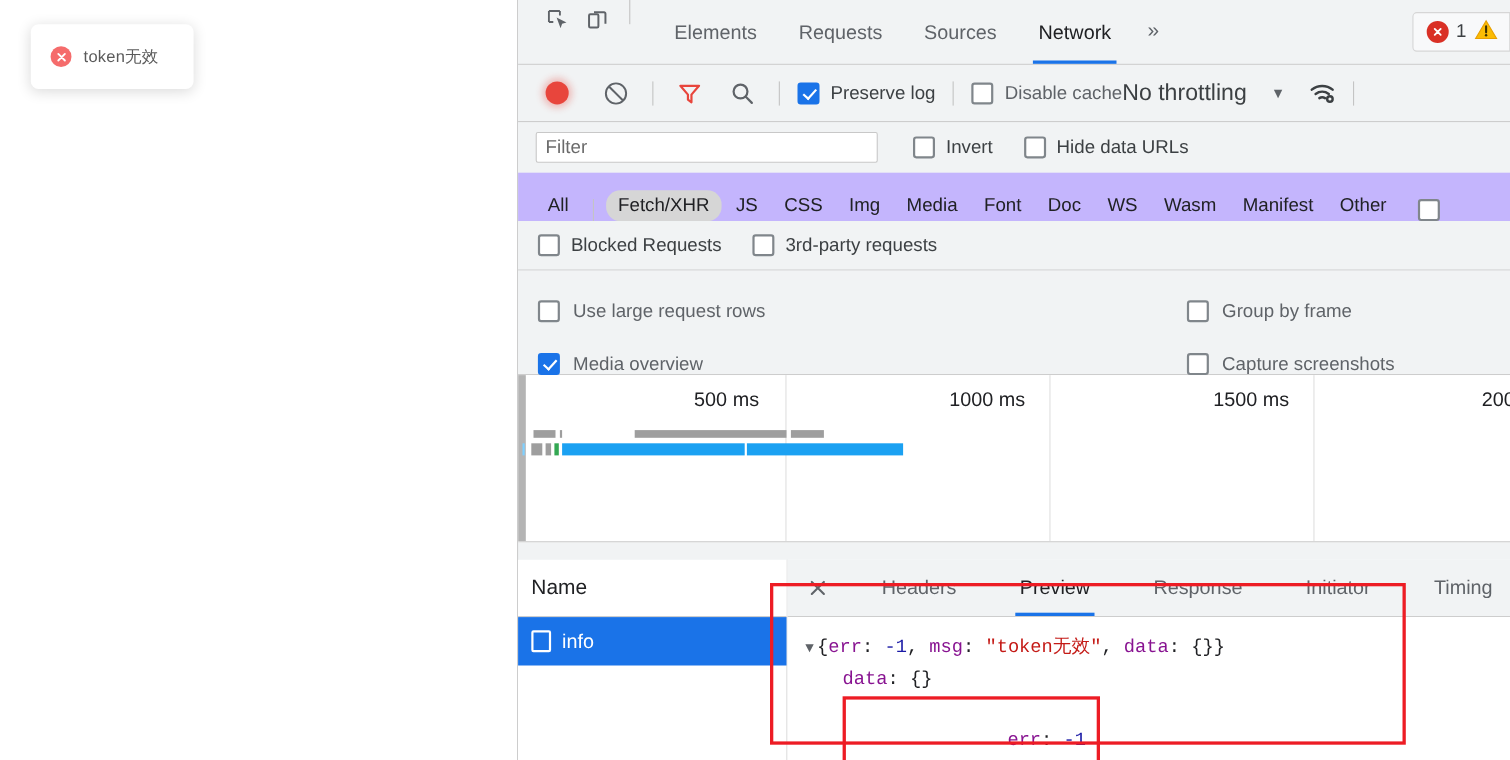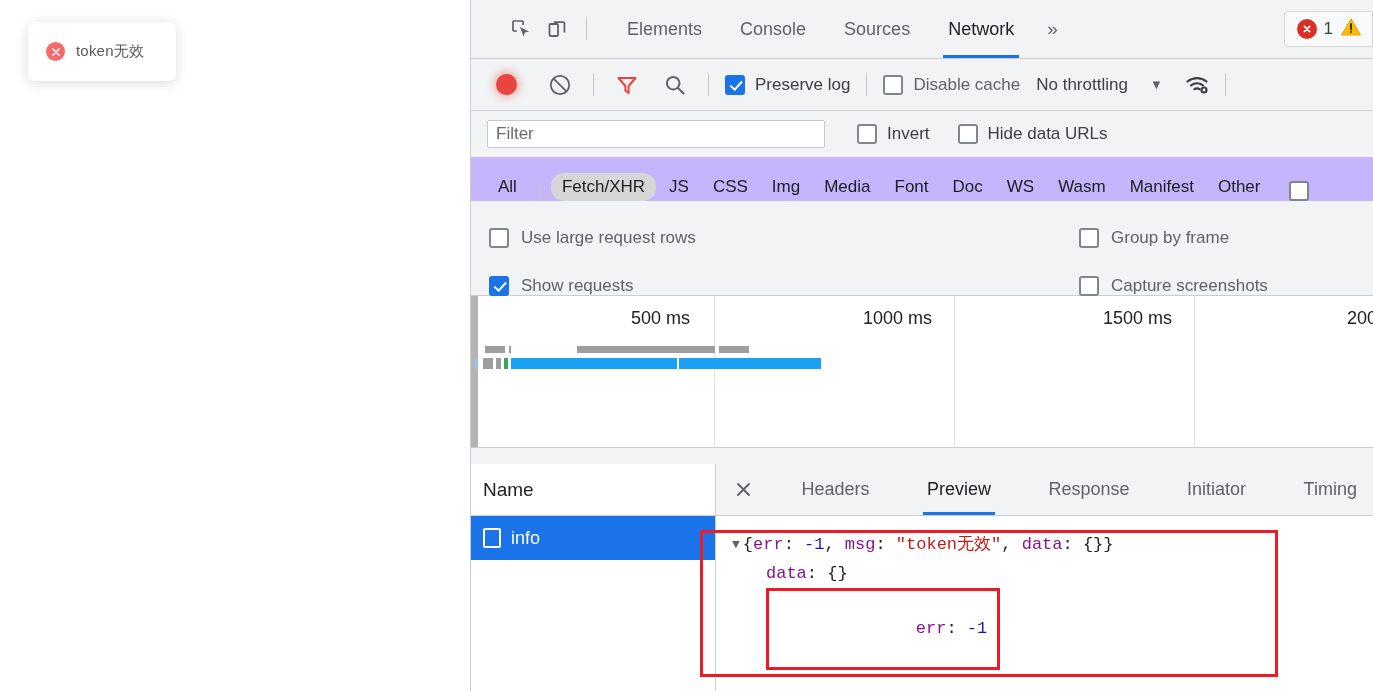--- a/index.html
+++ b/index.html
@@ -39,25 +39,25 @@
   .devtools {
     position:absolute; left:470px; top:0; width:903px; height:691px;
     background:#f1f3f4;
     border-left:1px solid #cdcdcd;
     display:flex; flex-direction:column;
   }
 
   
   .tabstrip {
     height:59px; min-height:59px;
-    display:flex; align-items:center;
+    display:flex; align-items:flex-start;
     background:#f1f3f4;
     border-bottom:1px solid #cdcdcd;
     position:relative;
-    padding-left:32px;
+    padding-left:18px;
   }
   .tbtn {
     width:36px; height:36px;
     display:flex; align-items:center; justify-content:center;
     border-radius:3px; cursor:pointer;
   }
   .vsep { width:1px; height:22px; background:#c4c4c4; margin:0 11px; }
   .maintabs { display:flex; align-items:center; height:100%; margin-left:10px; }
   .mtab {
     padding:0 19px; height:100%;
@@ -103,30 +103,30 @@
     width:20px;height:20px;border:2px solid #80868b;border-radius:3px;
     background:#fff; display:flex;align-items:center;justify-content:center;flex:0 0 auto;
   }
   .cbox.checked { background:#1a73e8; border-color:#1a73e8; }
   .cbox.checked::after {
     content:""; width:5px;height:10px;border:solid #fff;border-width:0 2.4px 2.4px 0;
     transform:rotate(42deg) translate(0px,-1px);
   }
   .chk-label { font-size:17px; color:#3c4043; white-space:nowrap; }
   .chk-label.dim { color:#5f6368; }
-  .throttle { font-size:17px; color:#3c4043; margin-left:16px; cursor:pointer; white-space:nowrap;}
+  .throttle { font-size:21px; color:#3c4043; cursor:pointer; white-space:nowrap;}
   .caret { font-size:13px; color:#5f6368; margin-left:22px; cursor:pointer;}
 
   
   .filterrow {
     height:46px;min-height:46px;display:flex;align-items:center;
     background:#f1f3f4;padding-left:16px;gap:0;
   }
   .filter-input {
-    width:338px;height:28px;border:1px solid #c8c8c8;border-radius:2px;
+    width:311px;height:28px;border:1px solid #c8c8c8;border-radius:2px;
     background:#fff;font-size:17px;color:#3c4043;padding:0 8px;
     font-family:"Liberation Sans",sans-serif; outline:none;
   }
   .filter-input::placeholder { color:#6a6a6a; }
 
   
   .typerow {
     height:44px;min-height:44px;display:flex;align-items:flex-end;
     background:#c4b5fd;padding-left:16px; gap:2px;
   }
@@ -242,21 +242,21 @@
       <div class="tbtn">
         <svg width="22" height="22" viewBox="0 0 22 22">
           <rect x="3.5" y="6" width="8.5" height="12" rx="1.2" fill="none" stroke="#5f6368" stroke-width="1.8"></rect>
           <path d="M8 4.2 H17.2 A1.2 1.2 0 0 1 18.4 5.4 V14.6" fill="none" stroke="#5f6368" stroke-width="1.8"></path>
         </svg>
       </div>
       <div class="vsep"></div>
 
       <div class="maintabs">
         <div class="mtab">Elements</div>
-        <div class="mtab">Console</div>
+        <div class="mtab">Requests</div>
         <div class="mtab">Sources</div>
         <div class="mtab active">Network</div>
         <div class="more-tabs">»</div>
       </div>
 
       <div class="errbadge">
         <span class="err-circle">
           <svg width="12" height="12" viewBox="0 0 12 12">
             <path d="M3.3 3.3 L8.7 8.7 M8.7 3.3 L3.3 8.7" stroke="#fff" stroke-width="1.7" stroke-linecap="round"></path>
           </svg>
@@ -344,30 +344,40 @@
       <span class="type-pill">Media</span>
       <span class="type-pill">Font</span>
       <span class="type-pill">Doc</span>
       <span class="type-pill">WS</span>
       <span class="type-pill">Wasm</span>
       <span class="type-pill">Manifest</span>
       <span class="type-pill">Other</span>
       <span class="cbox" style="margin-left:16px"></span>
     </div>
 
+    <div class="blockedrow">
+      <div class="chk-row">
+        <span class="cbox"></span>
+        <span class="chk-label">Blocked Requests</span>
+      </div>
+      <div class="chk-row">
+        <span class="cbox"></span>
+        <span class="chk-label">3rd-party requests</span>
+      </div>
+    </div>
 
     <div class="settings">
       <div class="set-left">
         <div class="set-item">
           <span class="cbox"></span>
           <span class="set-label">Use large request rows</span>
         </div>
         <div class="set-item">
           <span class="cbox checked"></span>
-          <span class="set-label">Show requests</span>
+          <span class="set-label">Media overview</span>
         </div>
       </div>
       <div class="set-right">
         <div class="set-item">
           <span class="cbox"></span>
           <span class="set-label">Group by frame</span>
         </div>
         <div class="set-item">
           <span class="cbox"></span>
           <span class="set-label">Capture screenshots</span>

